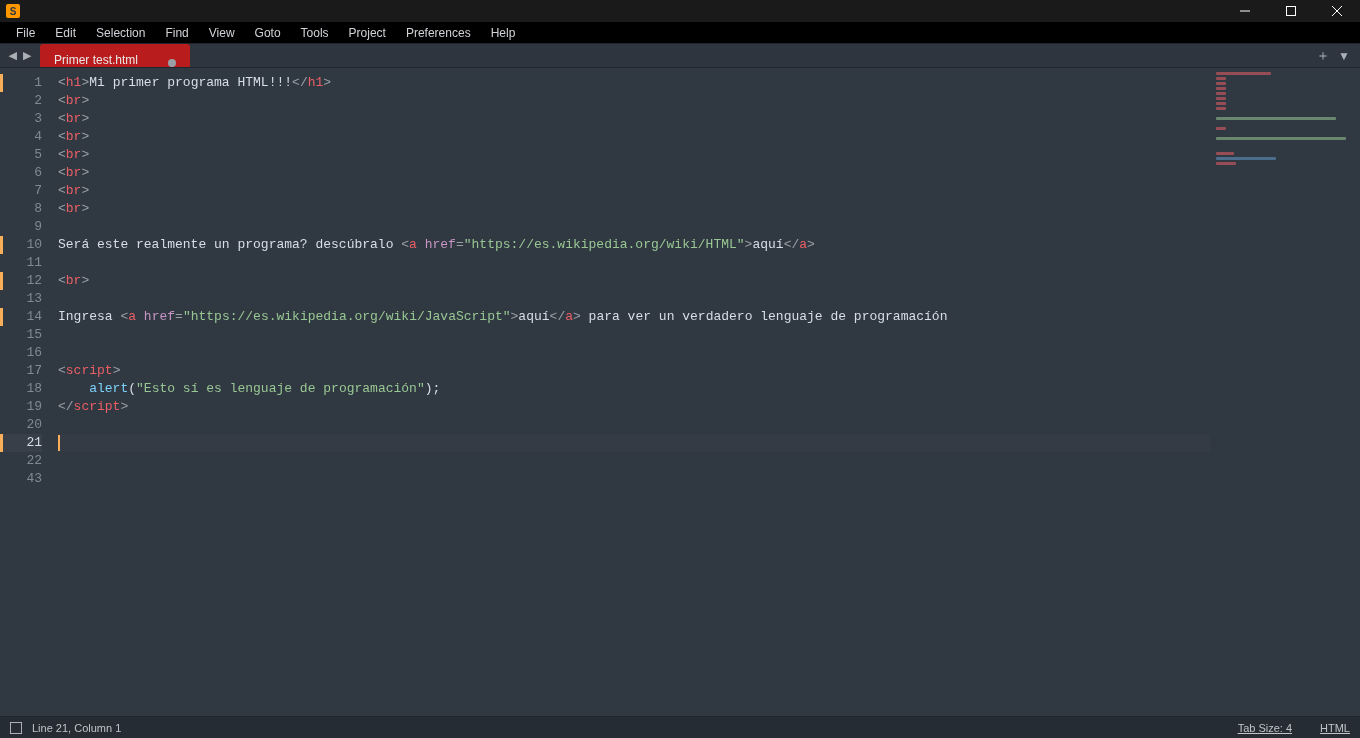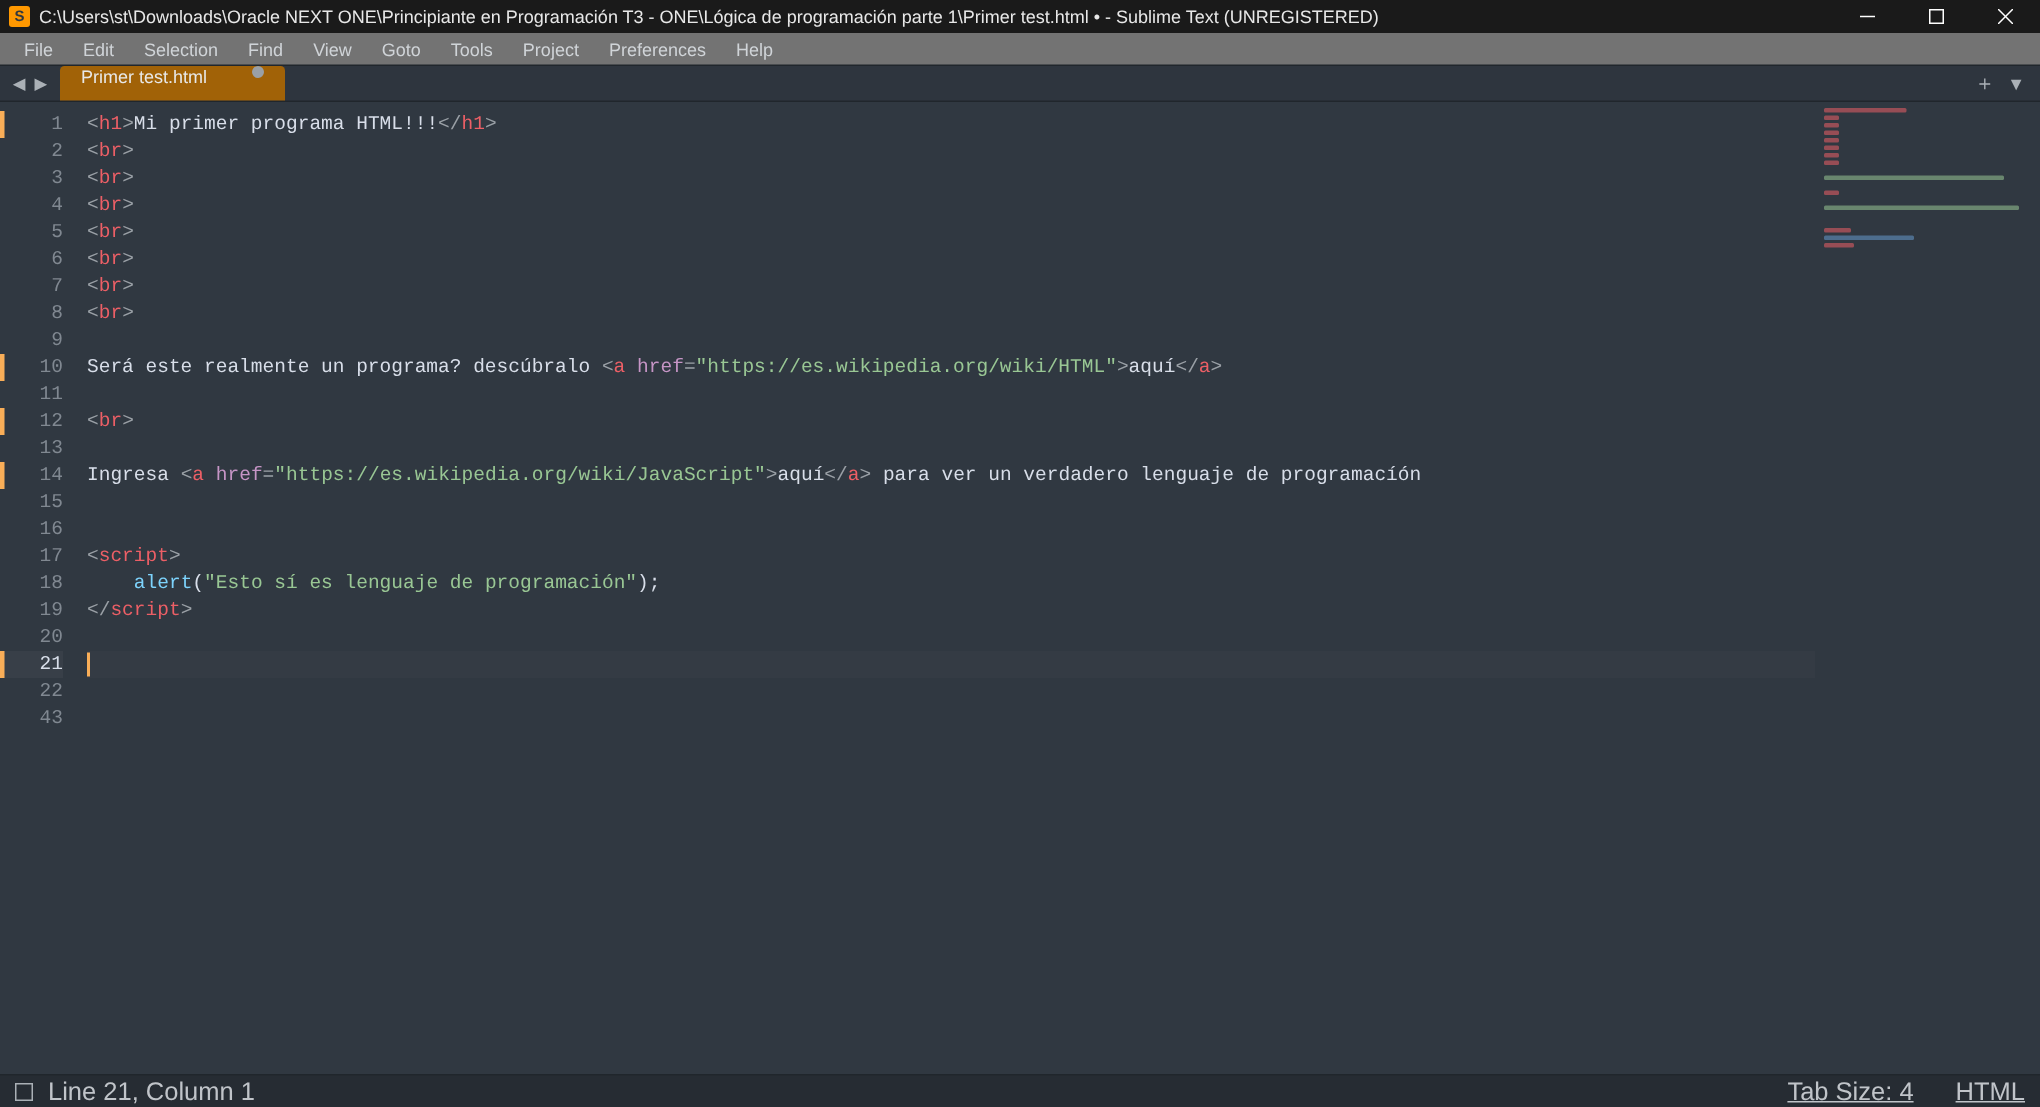--- a/index.html
+++ b/index.html
@@ -37,21 +37,21 @@
     height: 100%;
   }
   .win-controls .ctrl {
     width: 46px;
     display: flex; align-items:center; justify-content:center;
     color: #fff;
   }
   
   .menubar {
     height: 22px;
-    background: #737373;
+    background: #000000;
     display: flex;
     align-items: center;
     font-family: "Segoe UI", Tahoma, sans-serif;
     font-size: 12px;
     padding-left: 6px;
     color: #d0d4d8;
     border-bottom: 1px solid #20262c;
   }
   .menubar .mi { padding: 0 10px; height:100%; display:flex; align-items:center; }
   
@@ -61,22 +61,22 @@
     display: flex;
     align-items: stretch;
     border-bottom: 1px solid #20262c;
     position: relative;
     font-family: "Segoe UI", Tahoma, sans-serif;
     font-size: 12px;
   }
   .tabbar .nav { width: 40px; display:flex; align-items:center;justify-content:center; gap:6px;}
   .tabbar .nav .tri { color:#aab0b6; font-size:11px;}
   .tab {
-    background: #a16207;
-    display:flex; align-items:flex-start;
+    background: #b91c1c;
+    display:flex; align-items:flex-end;
     padding: 0 14px;
     gap: 30px;
     border-top-left-radius:3px;border-top-right-radius:3px;
     color:#e8e8e8;
     position: relative;
   }
   .tab .dirty { width:8px;height:8px;border-radius:50%;background:#9aa0a6;}
   .tabbar .right {
     margin-left:auto; display:flex;align-items:center;gap:8px;padding-right:10px;color:#aab0b6;
   }
@@ -132,36 +132,35 @@
     position: relative;
     padding:4px 6px;
   }
   .minimap .mmline {
     height:3px;margin-bottom:2px;border-radius:1px;opacity:0.55;
   }
   
   .statusbar {
     height:22px;background:#262c33;color:#c0c4c9;
     display:flex;align-items:center;
-    font-family:"Segoe UI",Tahoma,sans-serif;font-size:17px;
+    font-family:"Segoe UI",Tahoma,sans-serif;font-size:11px;
     padding:0 10px;
     border-top:1px solid #20262c;
     position: absolute; bottom:0; left:0; right:0;
   }
   .statusbar .sq {
     width:12px;height:12px;border:1px solid #aab0b6;margin-right:10px;
   }
   .statusbar .right { margin-left:auto; display:flex; gap:28px;text-decoration:underline;}
 </style>
 </head>
 <body>
 
 <div class="titlebar">
   <span class="app-icon">S</span>
-  <span>C:\Users\st\Downloads\Oracle NEXT ONE\Principiante en Programación T3 - ONE\Lógica de programación parte 1\Primer test.html • - Sublime Text (UNREGISTERED)</span>
   <div class="win-controls">
     <div class="ctrl">
       <svg width="10" height="10">
           <line x1="0" y1="5" x2="10" y2="5" stroke="#fff" stroke-width="1"></line>
         </svg>
     </div>
     <div class="ctrl">
       <svg width="10" height="10">
           <rect x="0.5" y="0.5" width="9" height="9" fill="none" stroke="#fff" stroke-width="1"></rect>
         </svg>

